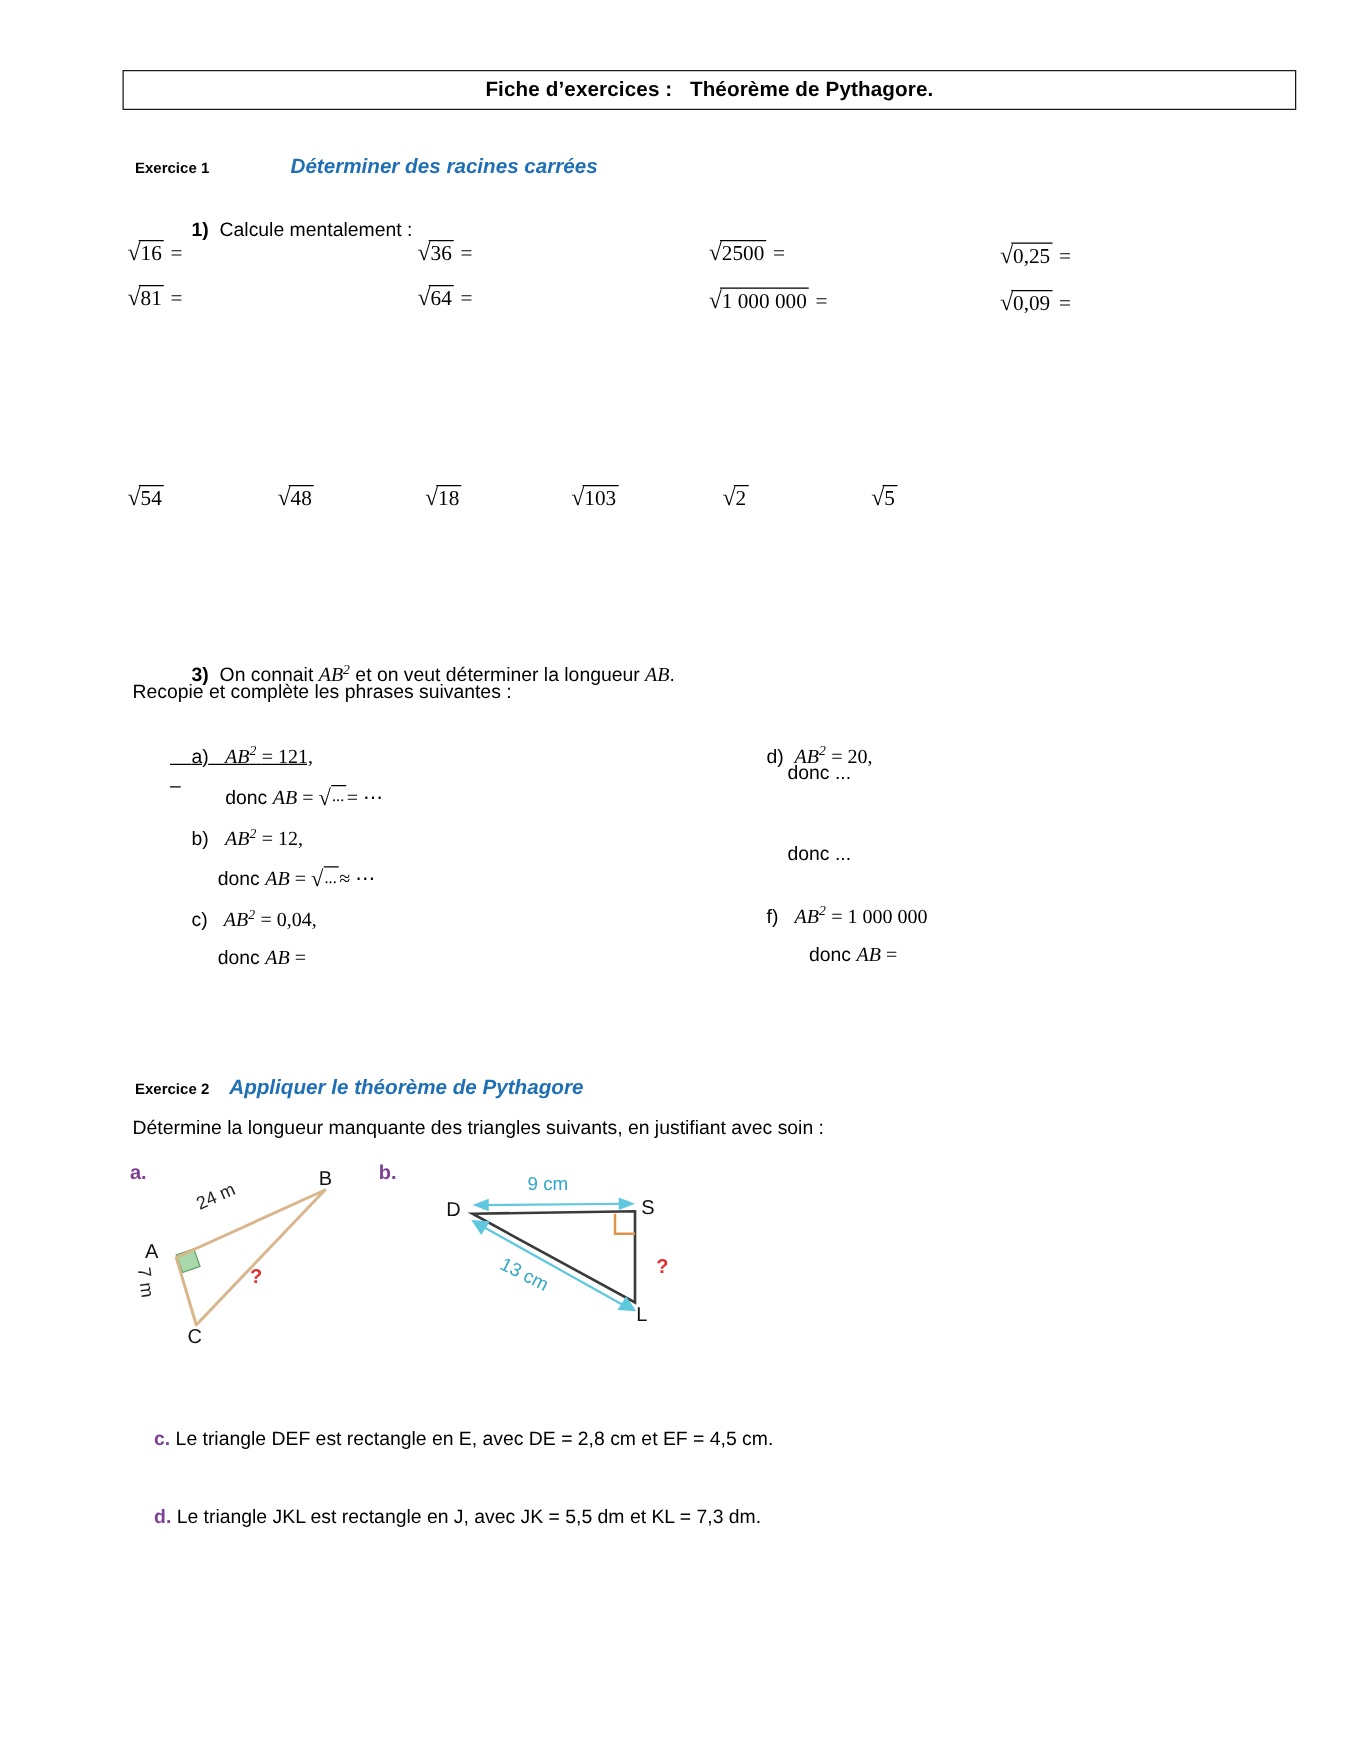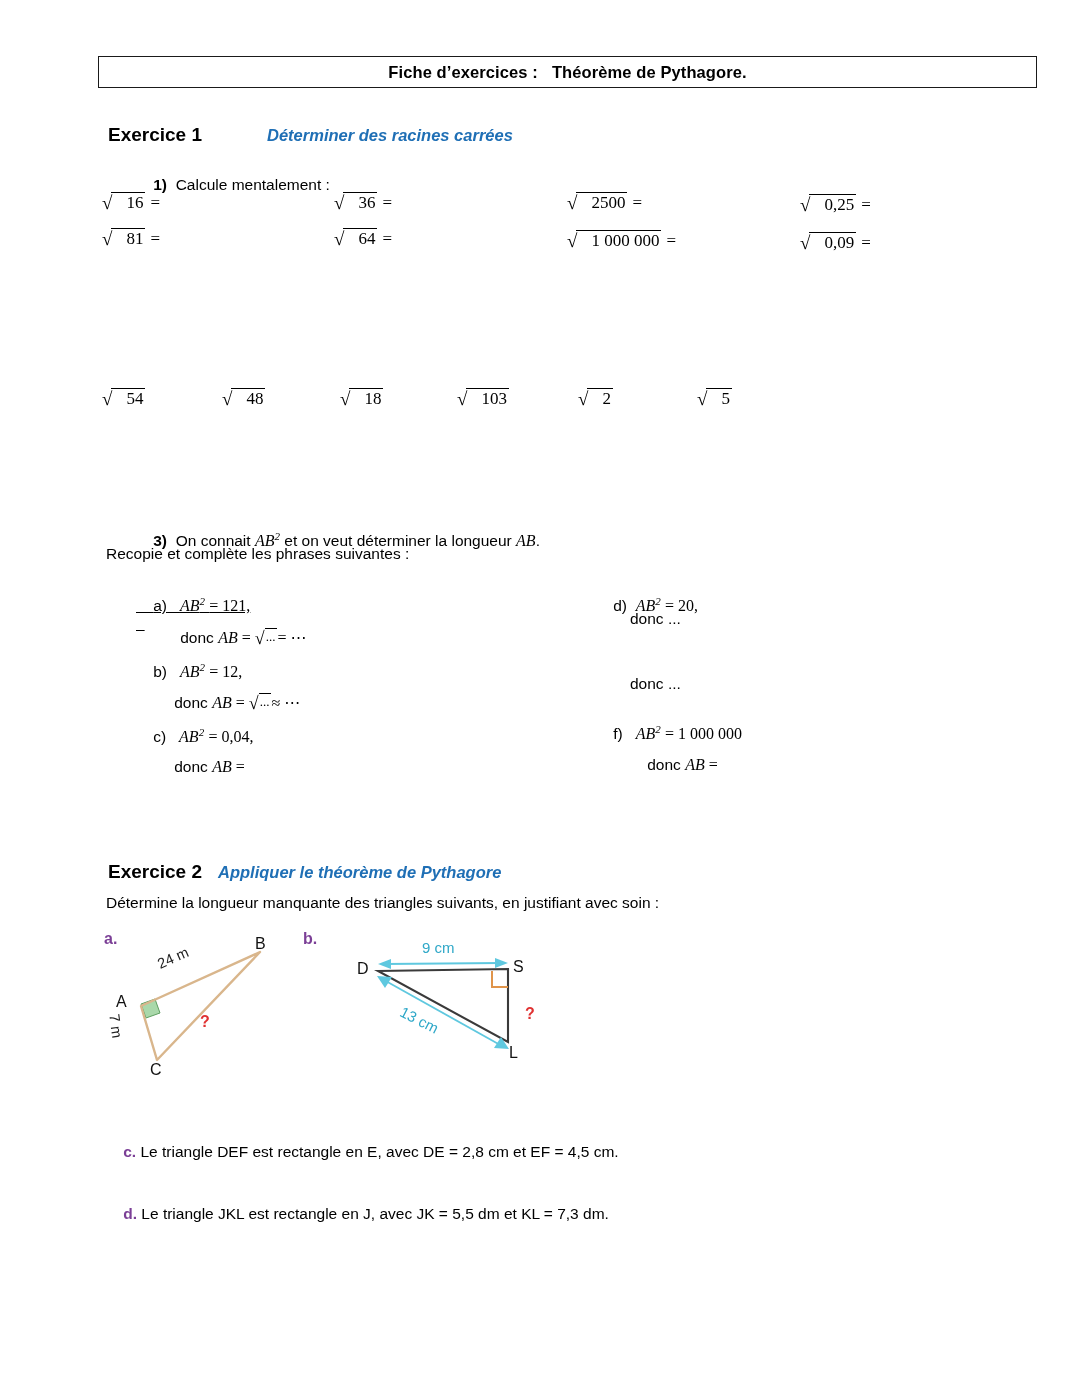--- a/index.html
+++ b/index.html
@@ -39,21 +39,21 @@
   }
 
   
   .ex-head {
     position: absolute;
     display: flex;
     align-items: baseline;
     white-space: pre;
   }
   .ex-label {
-    font-size: 19px;
+    font-size: 12px;
     font-weight: bold;
   }
   .ex-topic {
     font-size: 16.5px;
     font-weight: bold;
     font-style: italic;
     color: #1F6FB5;
   }
 
   
@@ -97,21 +97,21 @@
   }
   .rad .sign {
     font-size: 19px;
     line-height: 1;
     margin-right: -1px;
     position: relative;
     top: 1px;
   }
   .rad .body {
     border-top: 1.2px solid #000;
-    padding: 1px 2px 0 15px;
+    padding: 1px 2px 0 1px;
     line-height: 1.05;
   }
   .rad .eq {
     margin-left: 5px;
     padding-top: 1px;
     font-size: 17px;
   }
 
   
   .radin {

